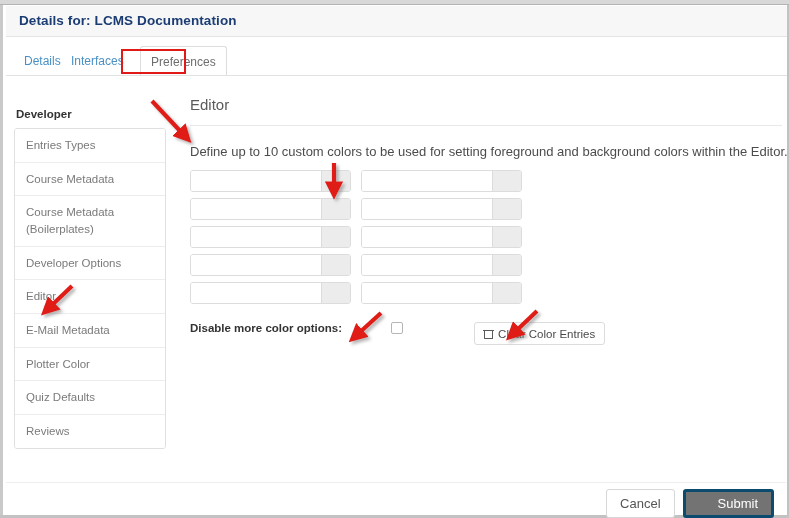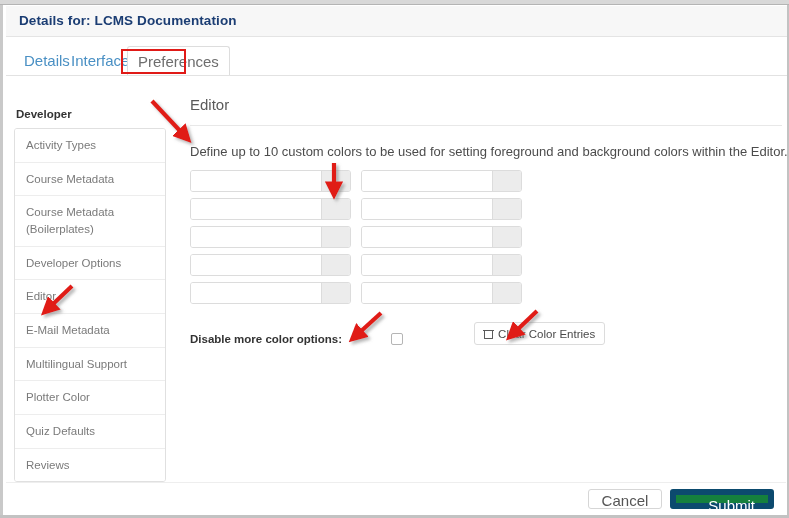--- a/index.html
+++ b/index.html
@@ -76,21 +76,21 @@
   .tabrow {
     position: absolute;
     left: 6px; top: 46px;
     width: 781px; height: 30px;
   }
   .tab {
     position: absolute;
     top: 0;
     height: 30px;
     padding: 0 10px;
-    font-size: 15px;
+    font-size: 12px;
     line-height: 30px;
     color: #4a90c4;
     box-sizing: border-box;
     white-space: nowrap;
     cursor: pointer;
   }
   .tab.active {
     color: #6d6d6d;
     background: #ffffff;
     border: 1px solid #dddddd;
@@ -201,21 +201,21 @@
     width: 28px;
     background: #ececec;
     border-left: 1px solid #dcdcdc;
     flex: 0 0 28px;
     cursor: pointer;
   }
 
   
   .options-row {
     display: flex;
-    align-items: flex-end;
+    align-items: flex-start;
     margin: 18px 0 0 4px;
   }
   .options-label {
     font-size: 11.5px;
     font-weight: bold;
     color: #333333;
     white-space: nowrap;
   }
   .options-checkbox {
     width: 12px;
@@ -275,38 +275,38 @@
     width: 780px; height: 1px;
     background: #eeeeee;
   }
   .footer {
     position: absolute;
     right: 15px; top: 489px;
     display: flex;
     gap: 8px;
   }
   .btn {
-    height: 20px;
+    height: 29px;
     padding: 0 13px;
     border-radius: 3px;
     font-family: "Liberation Sans", sans-serif;
-    font-size: 15px;
+    font-size: 13px;
     line-height: 22px;
     cursor: pointer;
     box-sizing: border-box;
     text-align: center;
   }
   .btn-cancel {
     background: #ffffff;
     border: 1px solid #d6d6d6;
     color: #555555;
   }
   .btn-submit {
-    background: #15803d;
-    border: 6px solid #0c4a6e;
+    background: #737373;
+    border: 3px solid #0c4a6e;
     color: #ffffff;
     padding-left: 32px;
   }
 
   
   .arrow-layer {
     position: absolute;
     left: 0; top: 0;
     width: 789px; height: 518px;
     pointer-events: none;
@@ -323,35 +323,34 @@
   <div class="edge-right"></div>
   <div class="edge-bottom"></div>
 
   <div class="titlebar">
     <div class="titlebar-text">Details for: LCMS Documentation</div>
   </div>
 
   <div class="tabrow">
     <div class="tab" style="left:8px;">Details</div>
     <div class="tab" style="left:55px;">Interfaces</div>
-    <div class="tab active" style="left:121px;">Preferences</div>
+    <div class="tab active" style="left:134px;">Preferences</div>
   </div>
   <div class="tab-underline"></div>
   <div class="annot-box" style="left:121px; top:49px; width:65px; height:25px;"></div>
 
   <div class="sidebar">
     <div class="sidebar-title">Developer</div>
     <div class="sidebar-list">
-      <div class="sidebar-item">Activity Types</div>
+      <div class="sidebar-item">Entries Types</div>
       <div class="sidebar-item">Course Metadata</div>
       <div class="sidebar-item">Course Metadata (Boilerplates)</div>
       <div class="sidebar-item">Developer Options</div>
       <div class="sidebar-item">Editor</div>
       <div class="sidebar-item">E-Mail Metadata</div>
-      <div class="sidebar-item">Multilingual Support</div>
       <div class="sidebar-item">Plotter Color</div>
       <div class="sidebar-item">Quiz Defaults</div>
       <div class="sidebar-item">Reviews</div>
 
     </div>
   </div>
 
   <div class="main">
     <div class="main-title">Editor</div>
     <div class="main-rule"></div>

